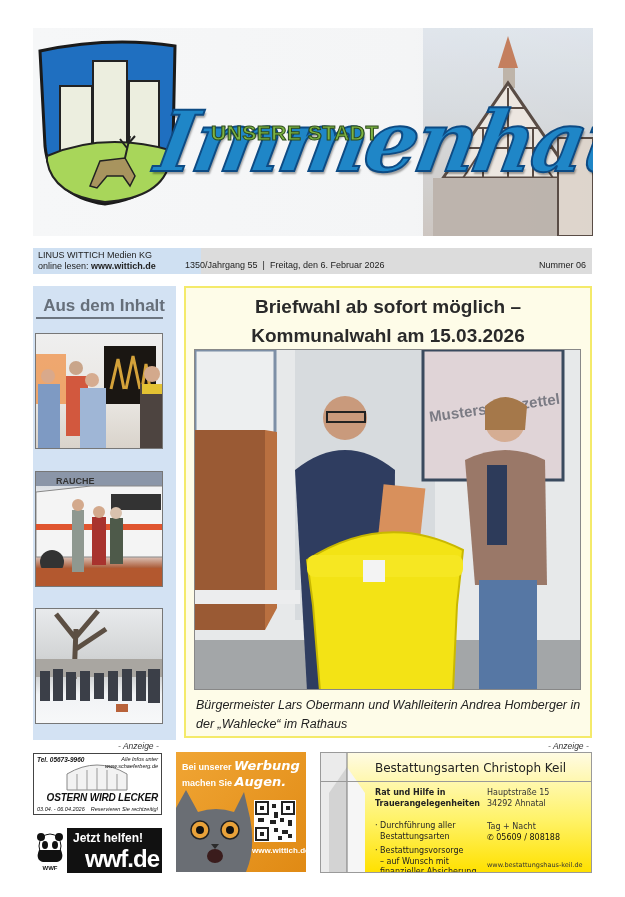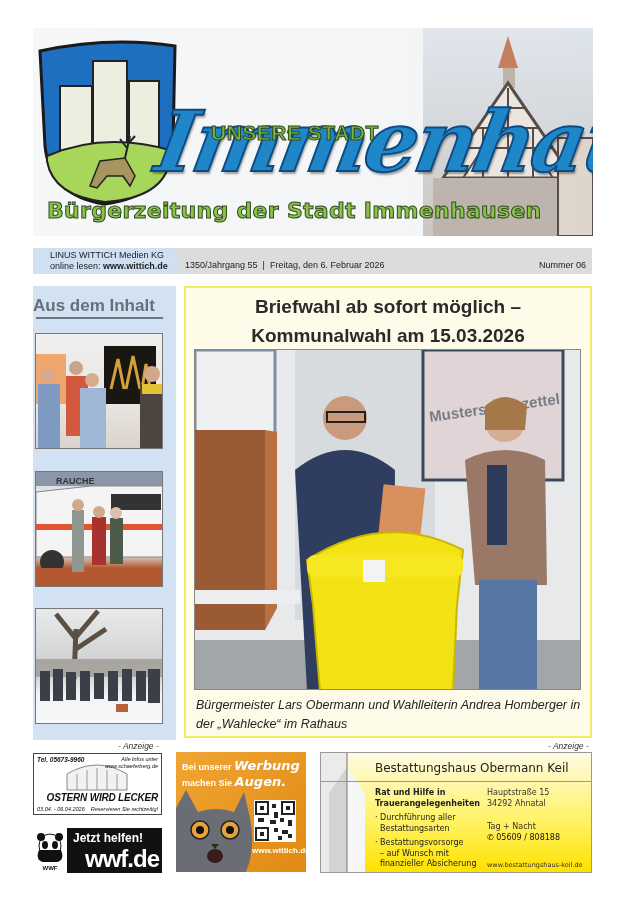--- a/index.html
+++ b/index.html
@@ -10,28 +10,28 @@
   #masthead { left: 33px; top: 28px; width: 560px; height: 208px; background: linear-gradient(90deg, #f6f7f8 0%, #f4f5f6 68%, #e7ebef 100%); overflow: hidden; }
   #building { right: 0; top: 0; width: 170px; height: 208px; background: linear-gradient(180deg, #dfe5ec 0%, #d5d9dd 40%, #c9c2bc 100%); opacity: .9; }
   #building svg { width: 100%; height: 100%; }
   #crest { left: 2px; top: 8px; width: 150px; height: 170px; }
   #unsere { left: 178px; top: 93px; font: bold 21px "Liberation Sans", sans-serif; color: #7cb342; -webkit-text-stroke: 1px #2d4a1c; letter-spacing: 0.5px; }
   #title-script { left: 125px; top: 64px; font: italic bold 84px "DejaVu Serif", serif; color: #1f86c7; -webkit-text-stroke: 2px #0d4b84; letter-spacing: -3px; transform: skewX(-10deg); text-shadow: 2px 3px 2px rgba(0,0,0,.35); white-space: nowrap; }
   #subtitle { left: 14px; top: 170px; font: bold 22px "DejaVu Sans", sans-serif; color: #8bc34a; -webkit-text-stroke: 1px #2e4a1c; white-space: nowrap; letter-spacing: 0.3px; }
 
   
   #infobar { left: 33px; top: 248px; width: 559px; height: 26px; background: #dcdcdc; font-size: 9px; color: #222; }
-  #infobar-publisher { left: 0; top: 0; width: 144px; height: 26px; background: #cfe0f2; padding: 2px 0 0 17px; line-height: 11px; border-radius: 7px; }
+  #infobar-publisher { left: 0; top: 0; width: 168px; height: 26px; background: #cfe0f2; padding: 2px 0 0 5px; line-height: 11px; }
   #infobar-publisher b { font-weight: bold; }
   #infobar-issue { left: 152px; top: 12px; }
   #infobar-number { right: 6px; top: 12px; }
 
   
   #sidebar { left: 33px; top: 286px; width: 143px; height: 454px; background: #d3e2f3; }
-  #sidebar-title { left: 0; top: 10px; width: 132px; text-align: left; font: bold 17px "Liberation Sans", sans-serif; color: #666f7a; }
+  #sidebar-title { left: 0; top: 10px; width: 132px; text-align: right; font: bold 17px "Liberation Sans", sans-serif; color: #666f7a; }
   #sidebar-rule { left: 3px; top: 31px; width: 127px; height: 2px; background: #6c7580; }
   .thumb { position: absolute; left: 2px; width: 128px; border: 1px solid #777; overflow: hidden; }
   #thumb-1 { top: 47px; height: 116px; background: linear-gradient(180deg, #efefef 0%, #e9e6e1 60%, #d9d3cb 100%); }
   #thumb-2 { top: 185px; height: 116px; background: linear-gradient(180deg, #c4ccd6 0%, #f2f2f2 25%, #f2f2f2 70%, #a7532e 85%, #8f4a2b 100%); text-align: right; }
   #thumb-3 { top: 322px; height: 116px; background: linear-gradient(180deg, #e8eaec 0%, #d3d5d6 40%, #c8cacb 55%, #f1f3f5 75%, #f7f8f9 100%); }
 
   
   #article { left: 184px; top: 286px; width: 408px; height: 452px; background: #fefce8; border: 2px solid #f4ea6a; }
   #headline { left: 0; top: 4px; width: 404px; text-align: center; font: bold 19px "Liberation Sans", sans-serif; color: #2a2a2a; line-height: 29px; }
   #photo { left: 8px; top: 61px; width: 387px; height: 341px; border: 1px solid #888; overflow: hidden; background: #dfe3e6; }
@@ -74,21 +74,20 @@
       <rect x="25" y="50" width="32" height="90" fill="#eceedf" stroke="#222" stroke-width="2"></rect>
       <rect x="58" y="25" width="34" height="100" fill="#eceedf" stroke="#222" stroke-width="2"></rect>
       <rect x="94" y="45" width="30" height="80" fill="#eceedf" stroke="#222" stroke-width="2"></rect>
       <path d="M12,120 Q70,95 138,115 L135,125 Q128,162 70,166 Q18,160 12,125 Z" fill="#a8d65a" stroke="#222" stroke-width="2"></path>
       <path d="M55,150 L65,125 L90,122 L100,140 L95,150 L88,140 L72,140 L62,152 Z" fill="#a8945e" stroke="#222" stroke-width="1.5"></path>
       <path d="M90,122 L95,100 M93,108 L100,100 M92,112 L85,103" stroke="#222" stroke-width="2" fill="none"></path>
     </svg>
   </div>
   <div id="title-script" class="abs">Immenhausen</div>
   <div id="unsere" class="abs">UNSERE STADT</div>
-  <div id="subtitle" class="abs">Bürgerzeitung der Stadt Immenhausen</div>
 </div>
 
 <div id="infobar" class="abs">
   <div id="infobar-publisher" class="abs">
     <div>LINUS WITTICH Medien KG</div>
     <div><span>online lesen: </span><b>www.wittich.de</b></div>
   </div>
   <div id="infobar-issue" class="abs" style="white-space:pre;">1350/Jahrgang 55  |  Freitag, den 6. Februar 2026</div>
   <div id="infobar-number" class="abs">Nummer 06</div>
 </div>
@@ -267,25 +266,25 @@
 </div>
 
 <div id="ad-keil" class="abs">
   <svg class="abs" style="left:0; top:0;" width="52" height="121" viewBox="0 0 52 121">
     <rect x="0" y="0" width="26" height="121" fill="#ebebeb"></rect>
     <polygon points="8,40 26,14 26,121 8,121" fill="#d3d3d3"></polygon>
     <polygon points="26,14 44,40 44,121 26,121" fill="#f6f6f6"></polygon>
     <line x1="26" y1="0" x2="26" y2="121" stroke="#777" stroke-width="1"></line>
   </svg>
   <div class="abs" style="left:0; top:28px; width:272px; height:1px; background:#999;"></div>
-  <div class="abs" style="left:54px; top:8px; font:12px 'DejaVu Sans', sans-serif; color:#222;">Bestattungshaus Obermann Keil</div>
+  <div class="abs" style="left:54px; top:8px; font:12px 'DejaVu Sans', sans-serif; color:#222;">Bestattungsarten Christoph Keil</div>
   <div class="abs" style="left:54px; top:35px; font:8px 'DejaVu Sans', sans-serif; color:#222; line-height:10.5px;">
     <div style="font-weight:bold;">Rat und Hilfe in</div>
     <div style="font-weight:bold;">Trauerangelegenheiten</div>
-    <div style="margin-top:4px;">· Durchführung aller</div>
+    <div style="margin-top:12px;">· Durchführung aller</div>
     <div style="padding-left:5px;">Bestattungsarten</div>
     <div style="margin-top:4px;">· Bestattungsvorsorge</div>
     <div style="padding-left:5px;">– auf Wunsch mit</div>
     <div style="padding-left:5px;">finanzieller Absicherung</div>
   </div>
   <div class="abs" style="left:166px; top:35px; font:8px 'DejaVu Sans', sans-serif; color:#333; line-height:10.5px;">
     <div>Hauptstraße 15</div>
     <div>34292 Ahnatal</div>
     <div style="margin-top:13px;">Tag + Nacht</div>
     <div style="font-weight:normal; color:#111;"><span>✆ </span><span>05609 / 808188</span></div>

